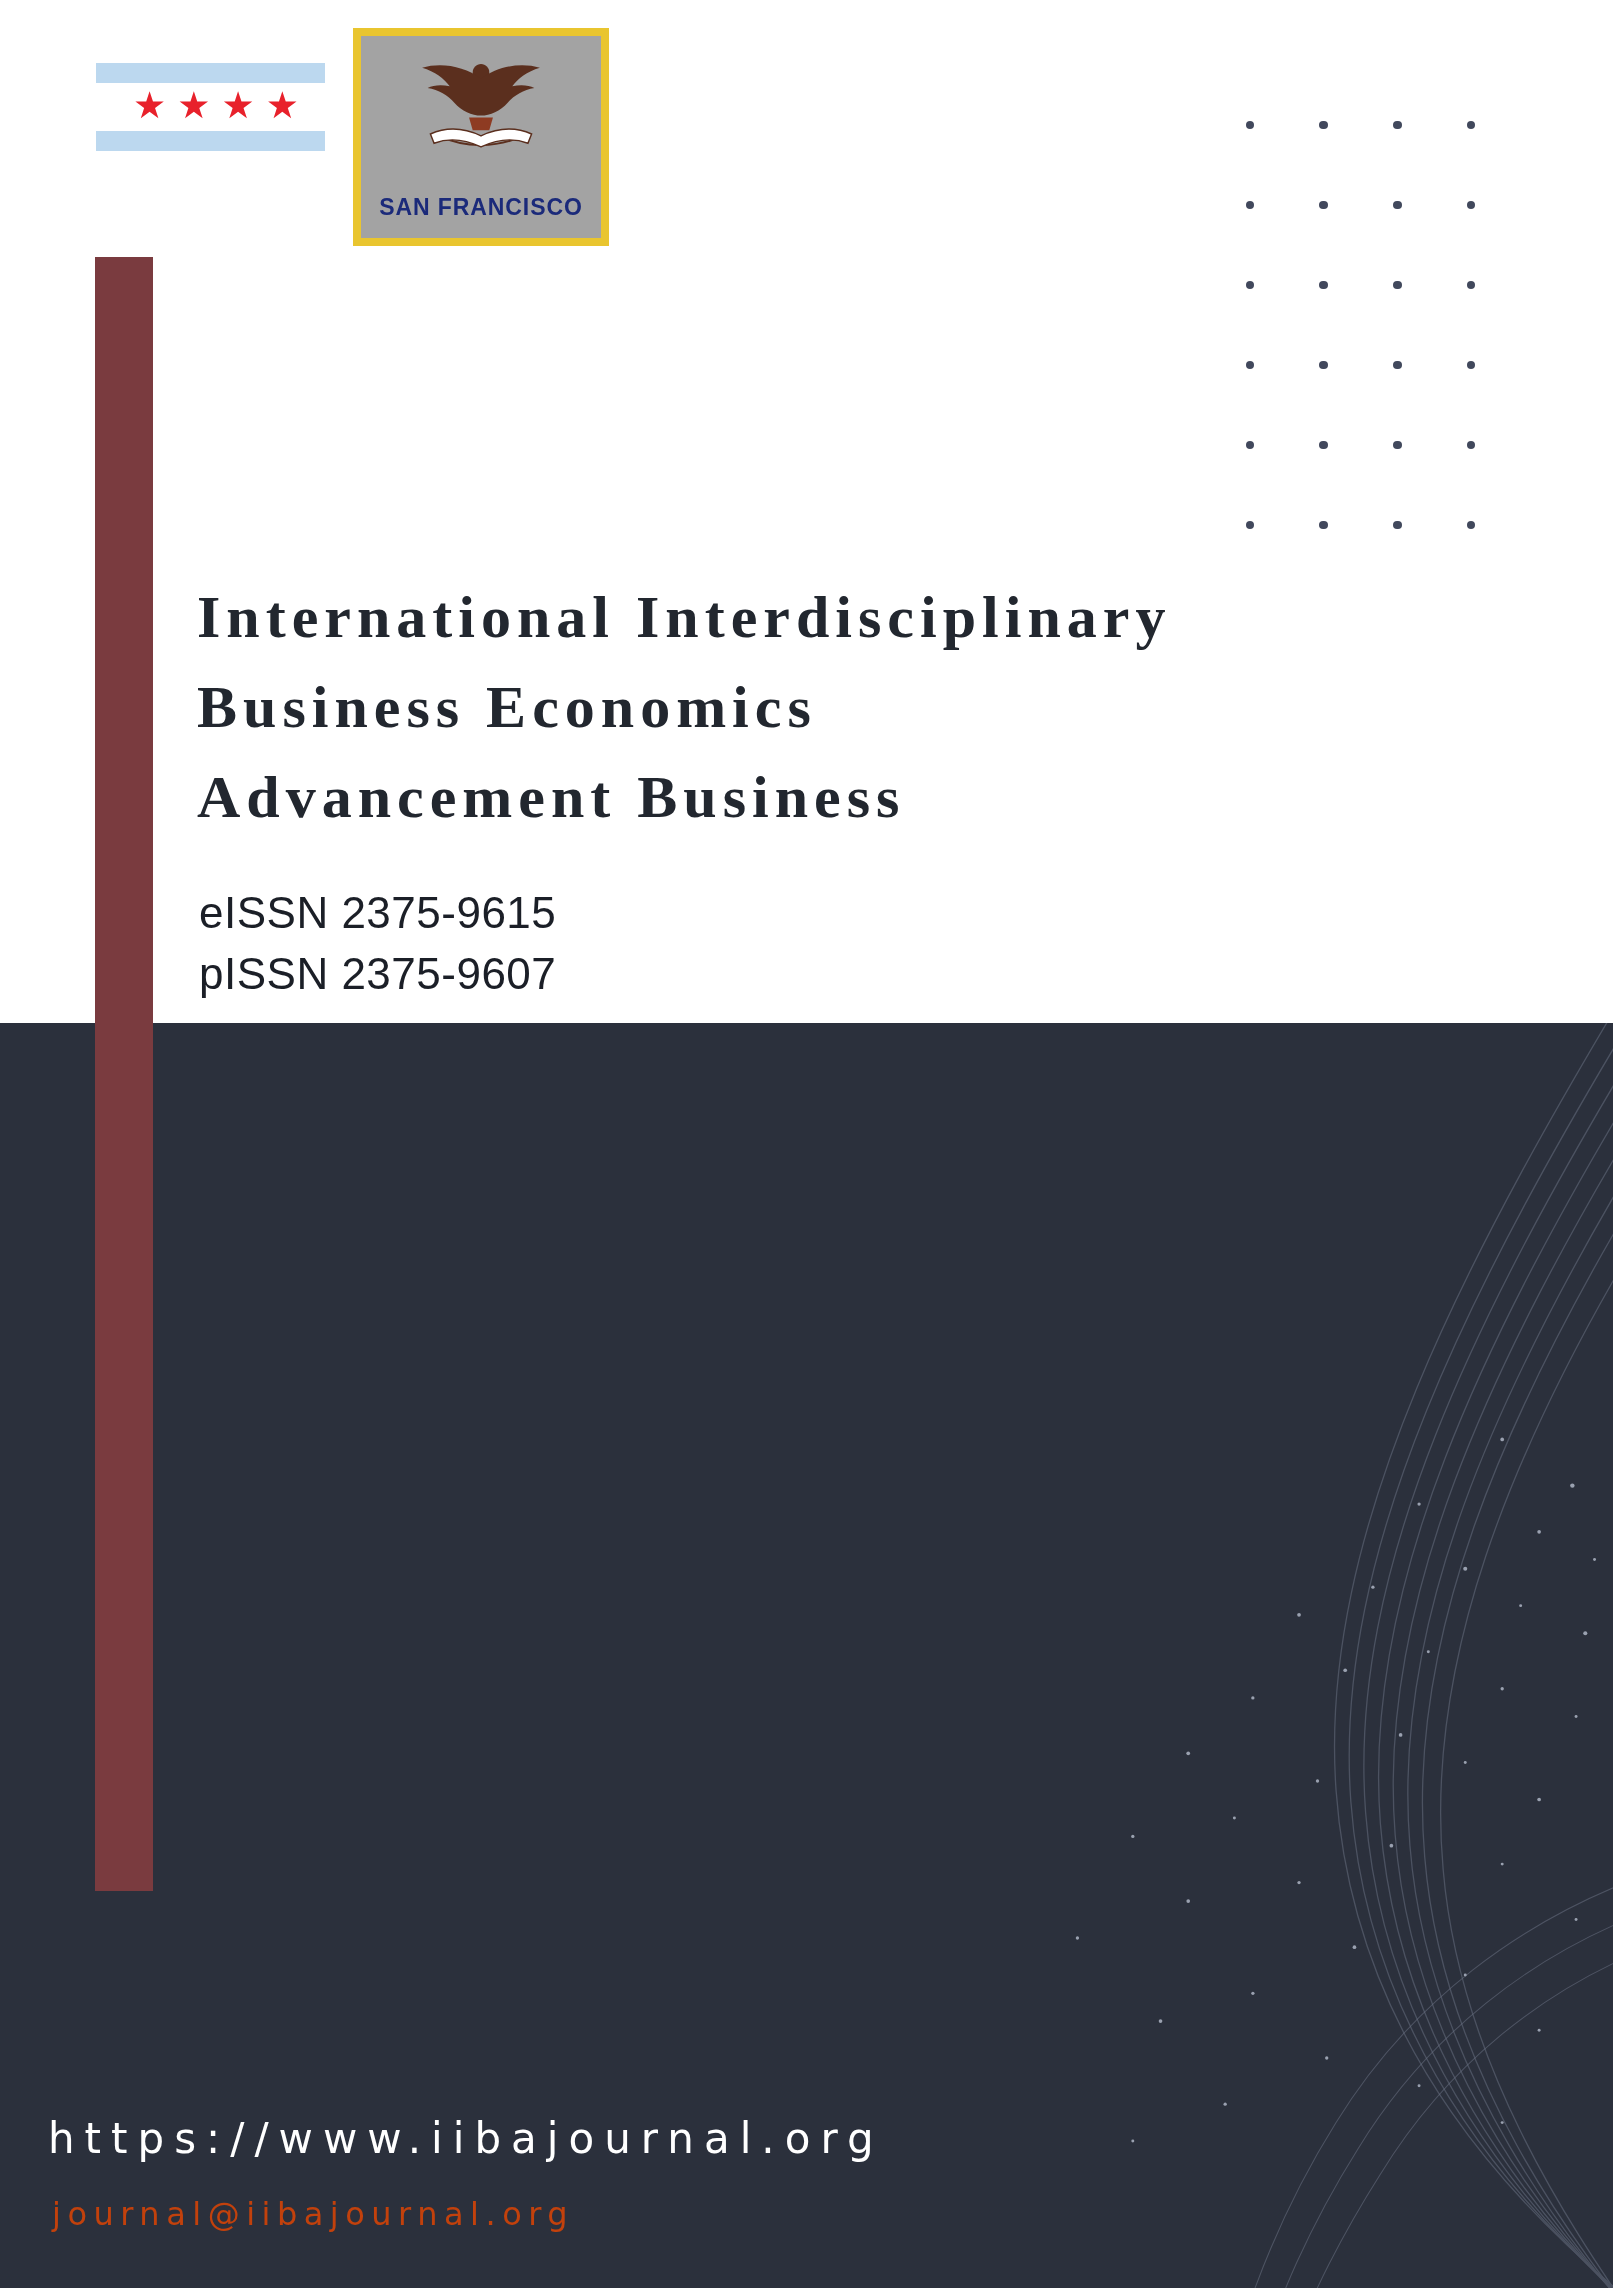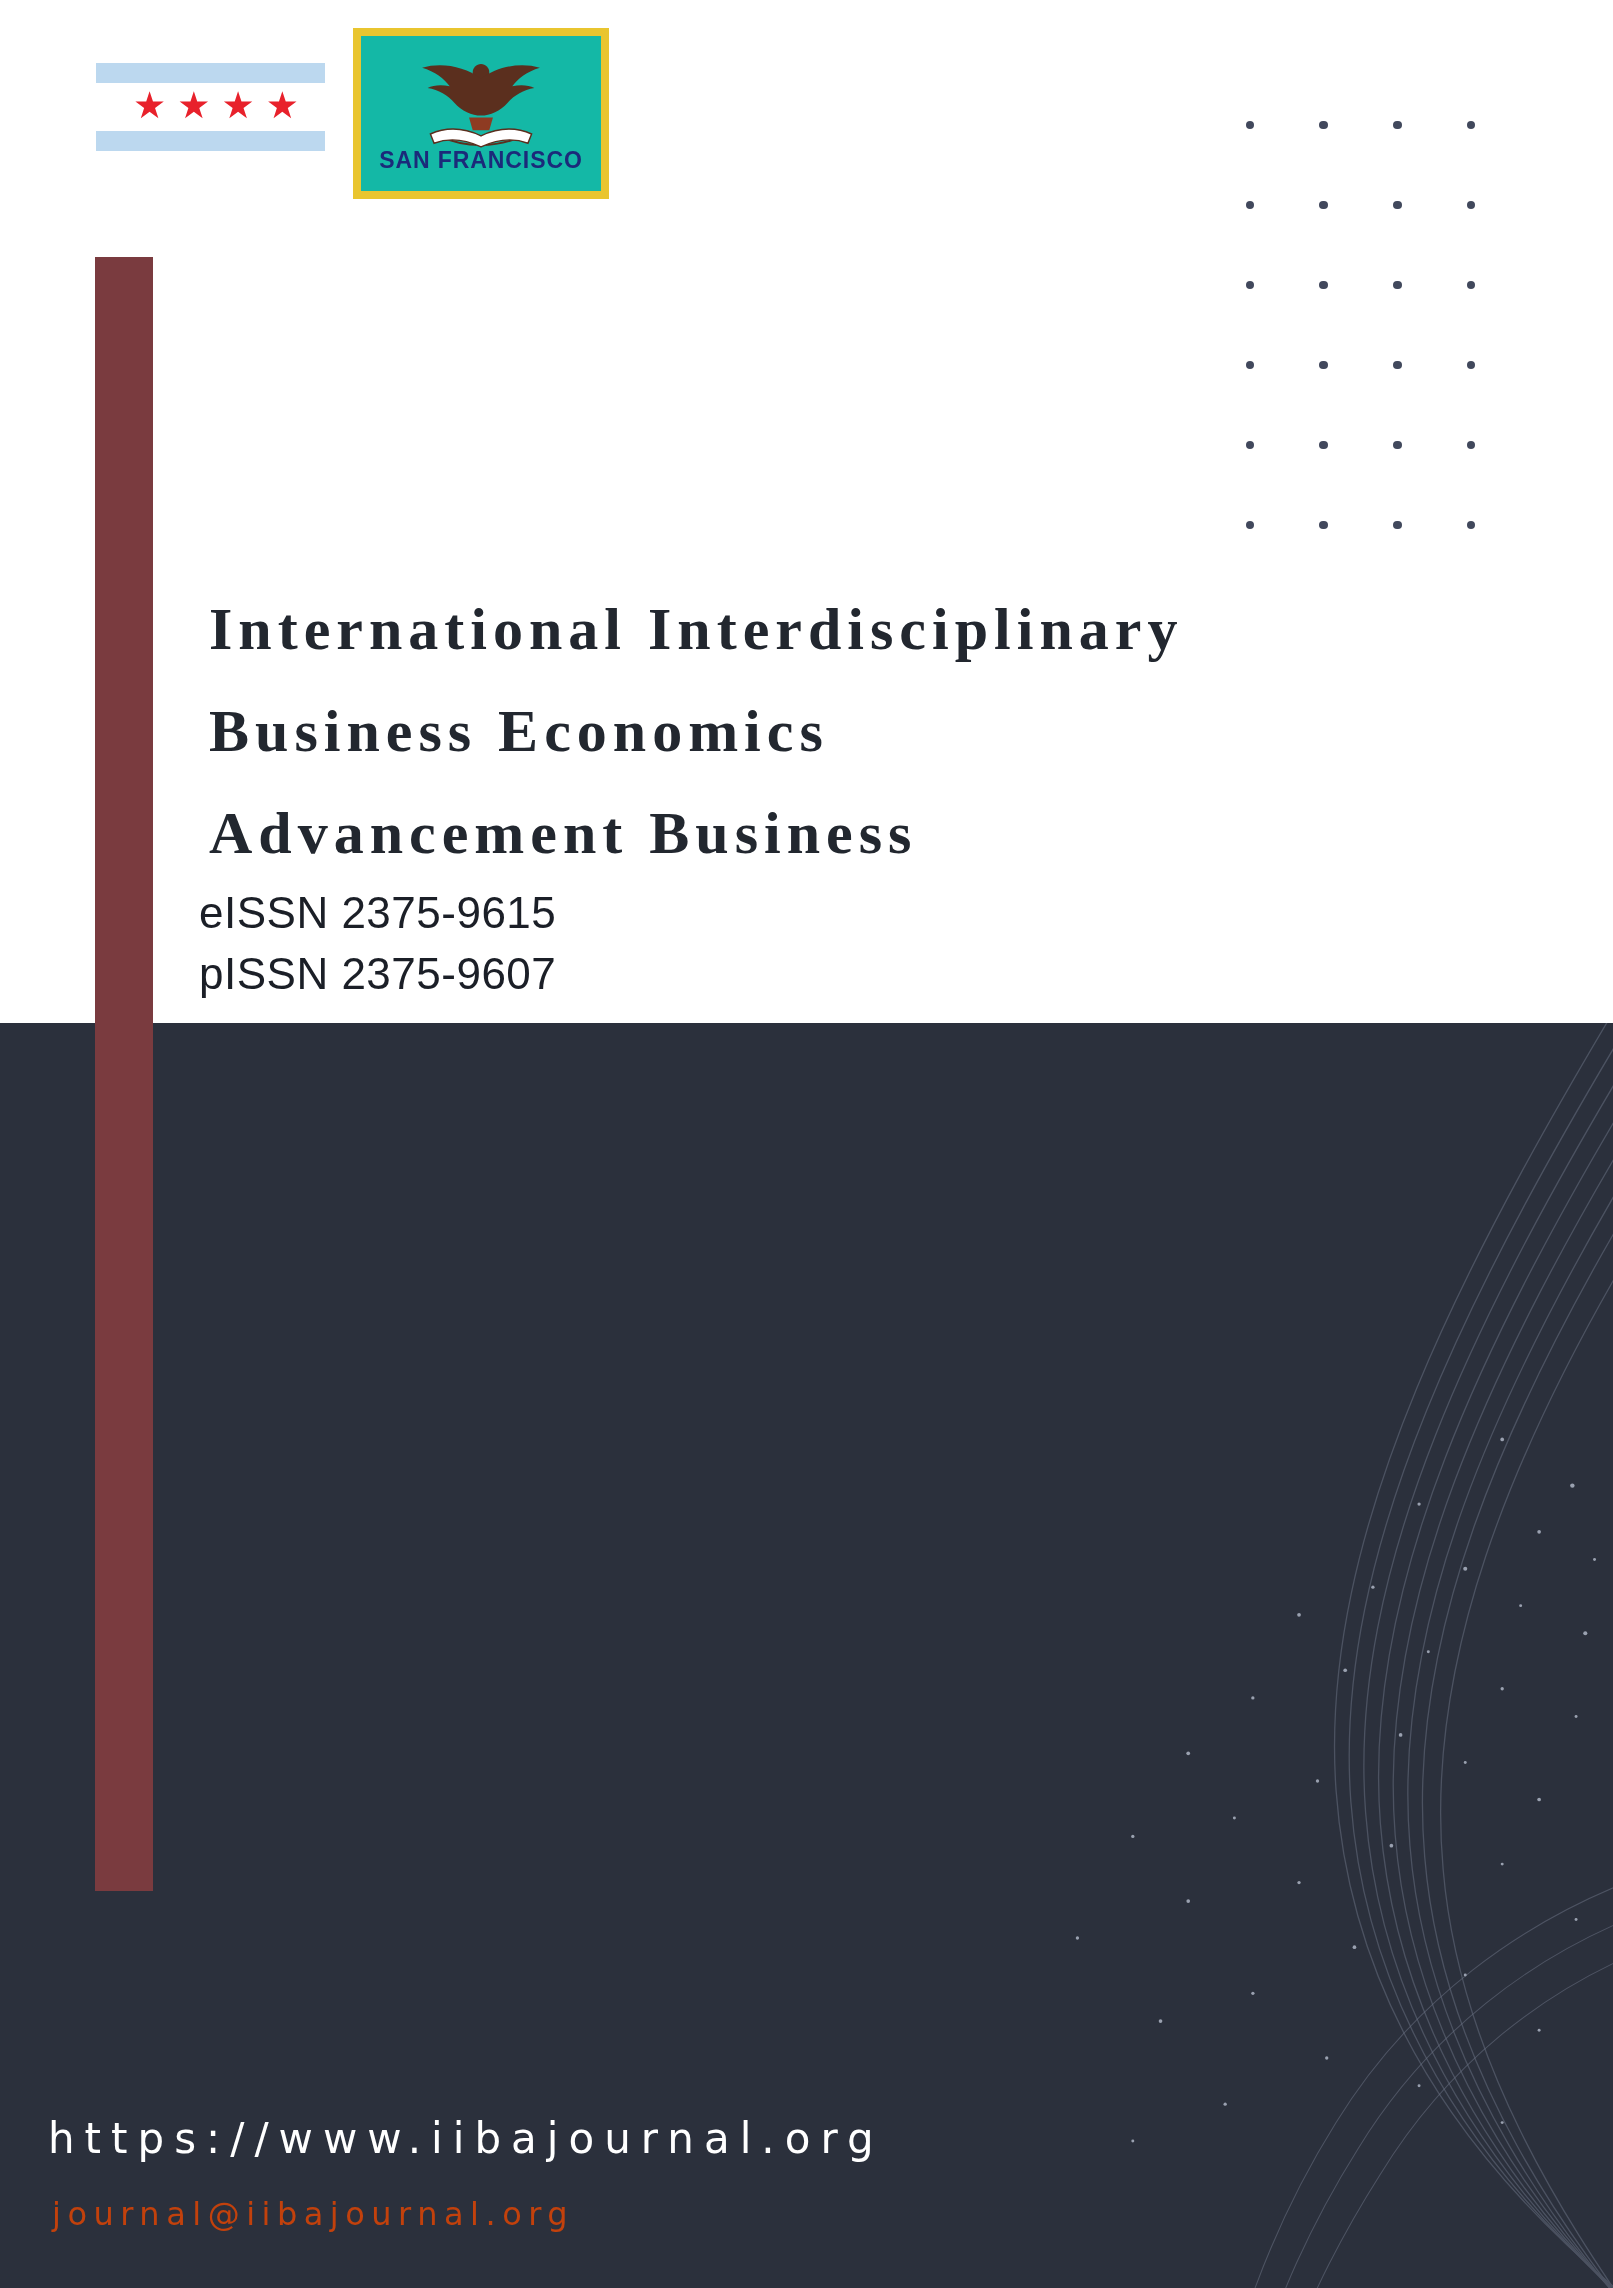--- a/index.html
+++ b/index.html
@@ -98,22 +98,22 @@
   }
   .chicago-flag .star {
     color: #e8212b;
     font-size: 37px;
     line-height: 37px;
   }
 
   .sf-seal {
     position: relative;
     width: 256px;
-    height: 171px;
-    background: #14b8a6;
+    height: 218px;
+    background: #a3a3a3;
     border: 8.3px solid #e9c52f;
     box-sizing: border-box;
   }
   .sf-seal .eagle {
     position: absolute;
     left: 50%;
     top: 14.8px;
     transform: translateX(-50%);
     width: 138px;
     height: 97px;
@@ -159,21 +159,21 @@
     top: 572px;
     width: 1347px;
   }
   .journal-title {
     font-family: "Liberation Serif", serif;
     font-weight: bold;
     font-size: 60px;
     line-height: 90px;
     letter-spacing: 6px;
     color: #22272f;
-    margin: 12px;
+    margin: 0;
     white-space: nowrap;
   }
 
   .issn-block {
     position: absolute;
     left: 199px;
     top: 882px;
   }
   .issn-line {
     font-family: Liberation Sans, sans-serif;

